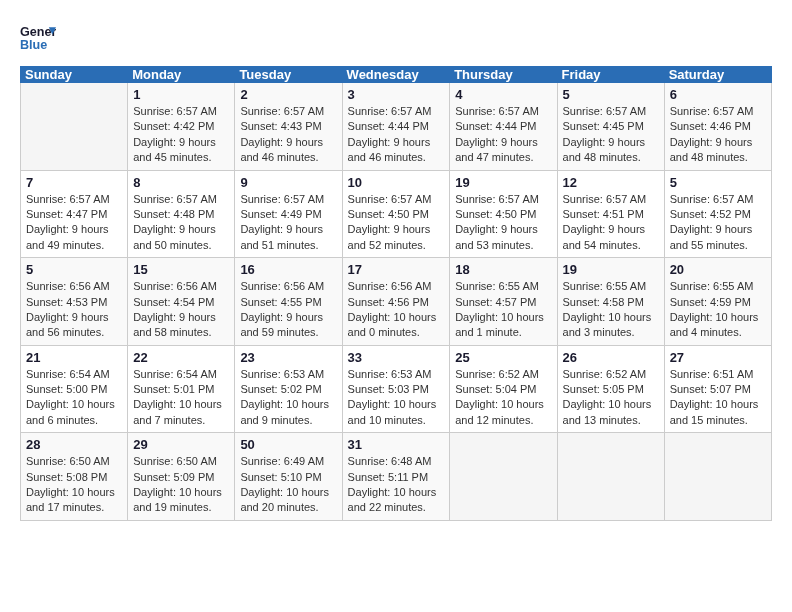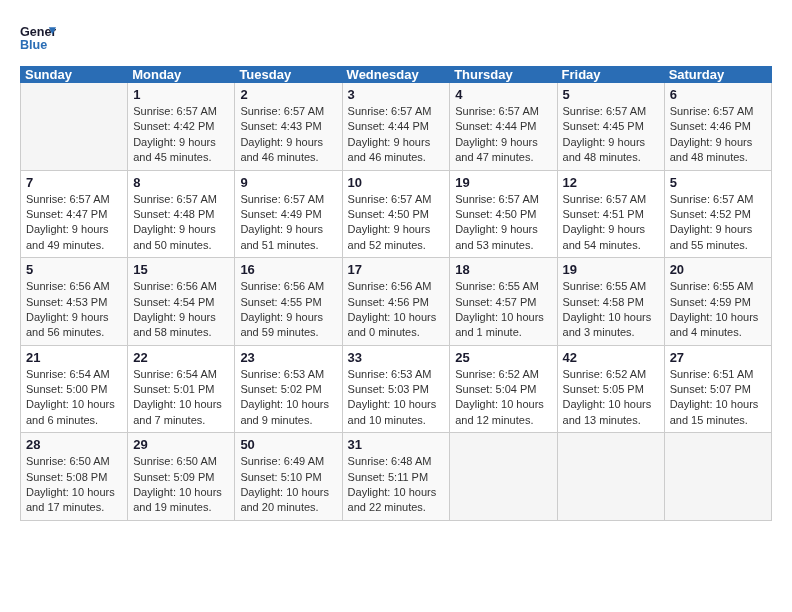--- a/index.html
+++ b/index.html
@@ -212,21 +212,21 @@
         </td>
         <td>
           <div class="day-number">33</div>
           <div class="day-info">Sunrise: 6:53 AM<br>Sunset: 5:03 PM<br>Daylight: 10 hours<br>and 10 minutes.</div>
         </td>
         <td>
           <div class="day-number">25</div>
           <div class="day-info">Sunrise: 6:52 AM<br>Sunset: 5:04 PM<br>Daylight: 10 hours<br>and 12 minutes.</div>
         </td>
         <td>
-          <div class="day-number">42</div>
+          <div class="day-number">26</div>
           <div class="day-info">Sunrise: 6:52 AM<br>Sunset: 5:05 PM<br>Daylight: 10 hours<br>and 13 minutes.</div>
         </td>
         <td>
           <div class="day-number">27</div>
           <div class="day-info">Sunrise: 6:51 AM<br>Sunset: 5:07 PM<br>Daylight: 10 hours<br>and 15 minutes.</div>
         </td>
       </tr>
       <tr>
         <td>
           <div class="day-number">28</div>

